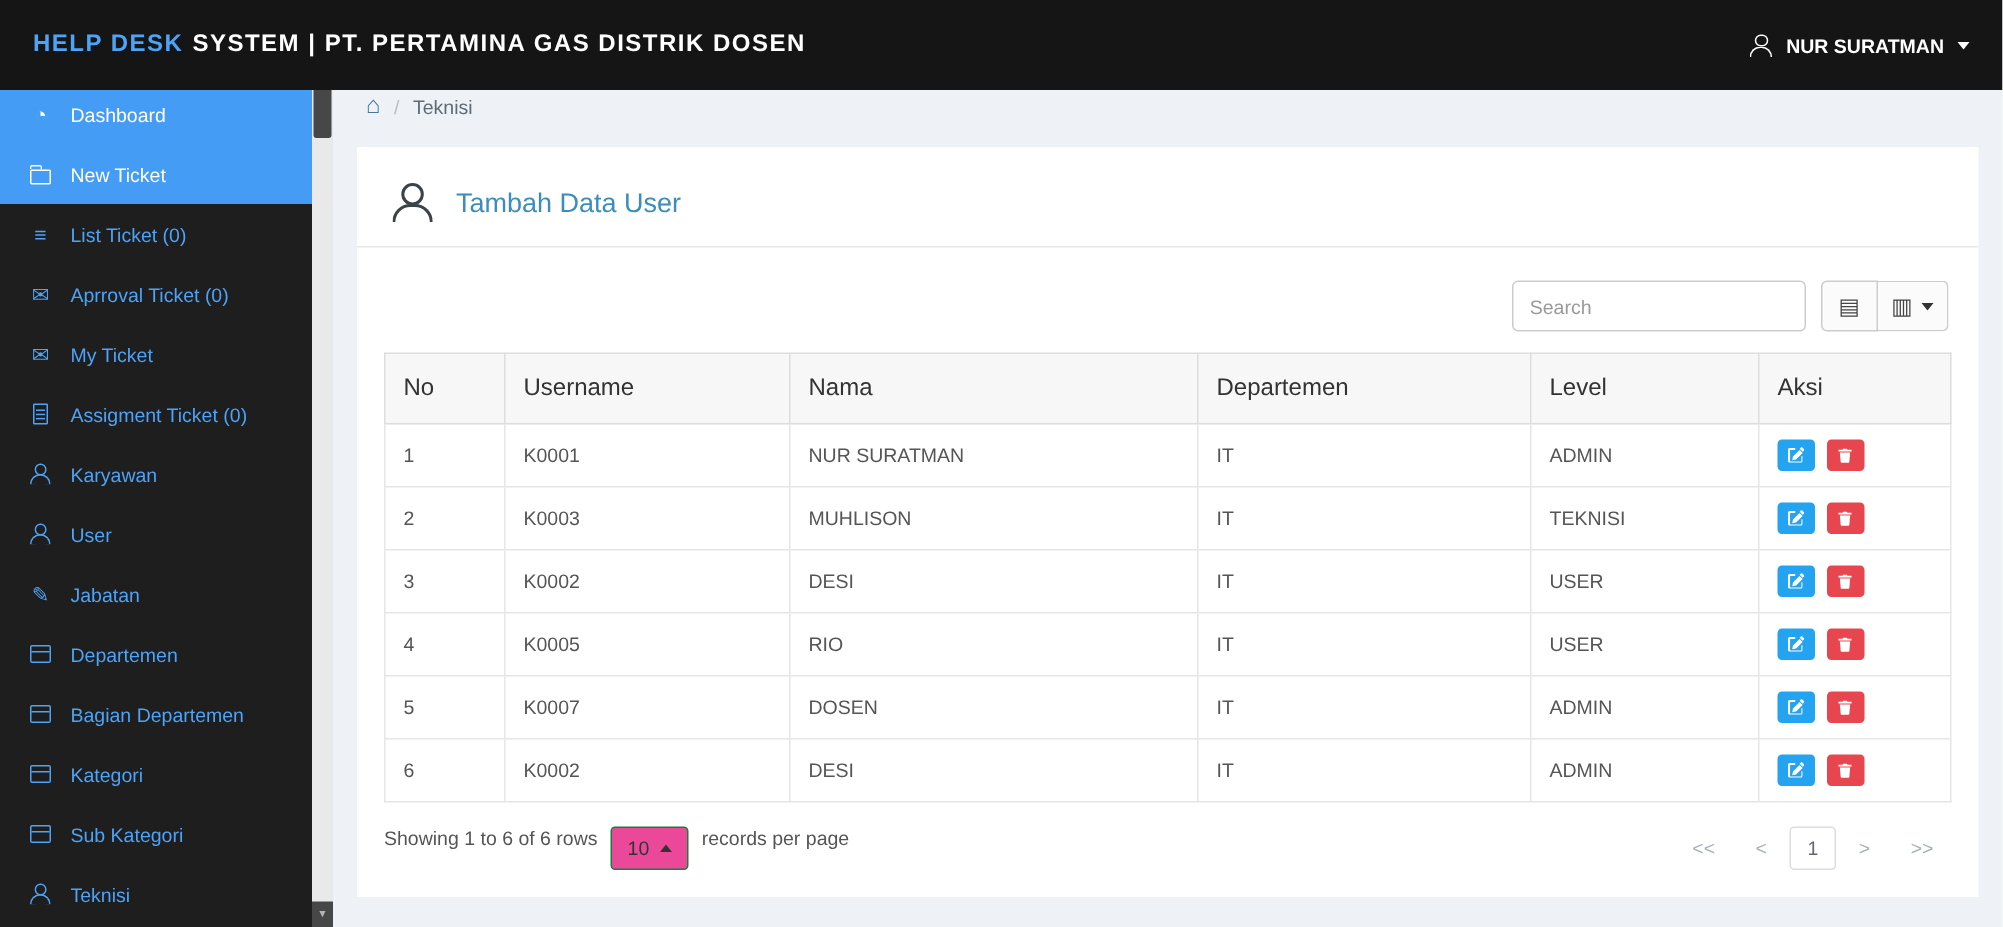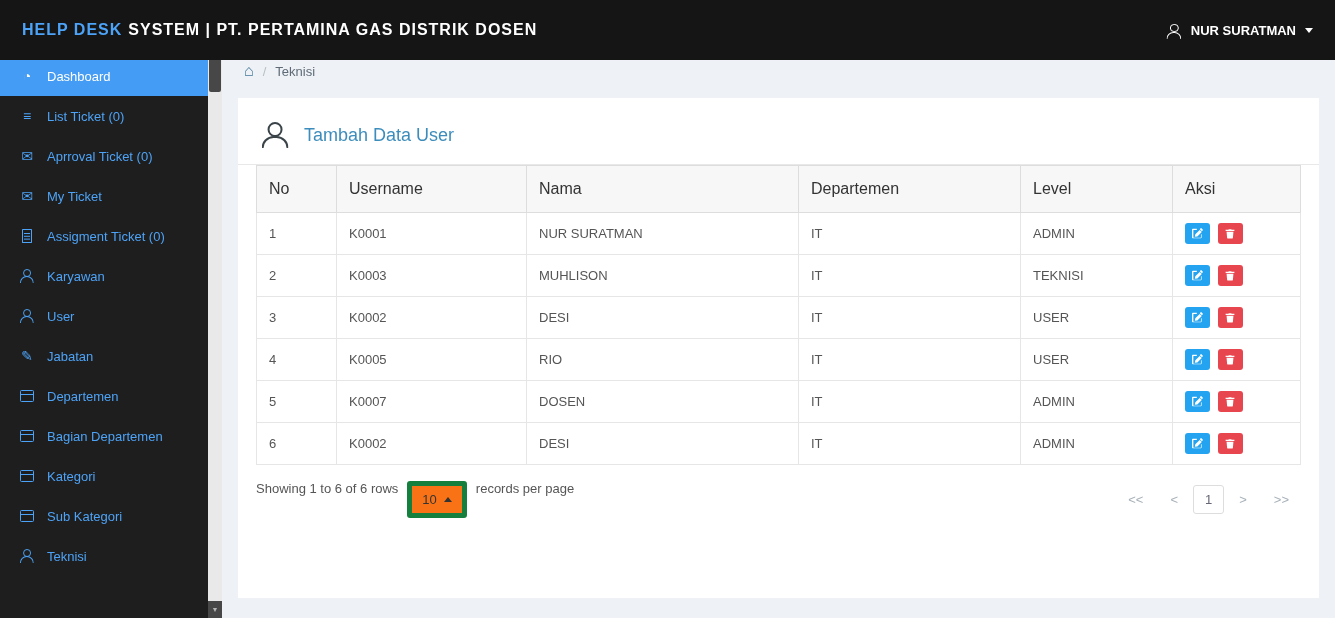--- a/index.html
+++ b/index.html
@@ -64,21 +64,21 @@
   td.aksi{padding:7px 12px}
   .btn-edit,.btn-del{width:25px;height:21px;border:none;border-radius:3px;display:inline-flex;
     align-items:center;justify-content:center;cursor:pointer;margin-right:4px;vertical-align:middle}
   .btn-edit{background:var(--edit-button,#23a3f0)}
   .btn-del{background:var(--delete-button,#e8464f)}
   .btn-edit svg,.btn-del svg{fill:#fff;display:block}
 
   .tfooter{display:flex;justify-content:space-between;align-items:center;margin-top:16px;
     font-size:13px;color:#555}
   .left-foot{display:flex;align-items:flex-start;gap:9px}
-  .page-size-btn{display:inline-flex;align-items:center;gap:7px;background:#f97316;border:5px solid #15803d;
+  .page-size-btn{display:inline-flex;align-items:center;gap:7px;background:#ec4899;border:1px solid #15803d;
     border-radius:3px;padding:6px 10px;font-size:13px;color:#333;cursor:pointer;font-family:inherit}
   .pagination{display:flex;gap:3px;align-items:center}
   .page-btn{padding:6px 11px;font-size:13px;color:#a7b1b9;cursor:pointer;border:1px solid transparent;
     border-radius:3px;text-decoration:none}
   .page-btn.active{border-color:#ddd;background:#fff;color:#667}
 
   
   .glyph{display:inline-block;vertical-align:middle}
   .gi-person{position:relative;display:inline-block;width:1em;height:1em}
   .gi-person::before{content:"";position:absolute;top:0;left:50%;transform:translateX(-50%);
@@ -112,20 +112,26 @@
   </div>
 </header>
 
 <nav class="sidebar">
   <ul id="sidebar-menu">
   <li class="sb-item active">
     <span class="sb-icon">◔</span>
     <span class="sb-label">Dashboard</span>
   </li>
 
+  <li class="sb-item active">
+    <span class="sb-icon">
+          <i class="glyph gi-folder"></i>
+        </span>
+    <span class="sb-label">New Ticket</span>
+  </li>
 
   <li class="sb-item">
     <span class="sb-icon">≡</span>
     <span class="sb-label">List Ticket (0)</span>
   </li>
 
   <li class="sb-item">
     <span class="sb-icon">✉</span>
     <span class="sb-label">Aprroval Ticket (0)</span>
   </li>
@@ -214,20 +220,32 @@
   <section class="card">
 
     <div class="card-head">
       <span class="head-icon glyph">
           <i class="glyph gi-person"></i>
         </span>
       <a class="card-title">Tambah Data User</a>
     </div>
     <hr class="rule">
 
+    <div class="toolbar">
+      <input class="search-input" type="text" placeholder="Search" style="">
+      <div class="btn-group">
+        <button class="tool-btn">
+          <span>▤</span>
+        </button>
+        <button class="tool-btn">
+          <span>▥</span>
+          <span class="caret-down dark"></span>
+        </button>
+      </div>
+    </div>
 
     <table class="data">
       <colgroup>
         <col style="width:80px">
           <col style="width:190px">
           <col style="width:272px">
         <col style="width:222px">
           <col style="width:152px">
           <col>
       </colgroup>

